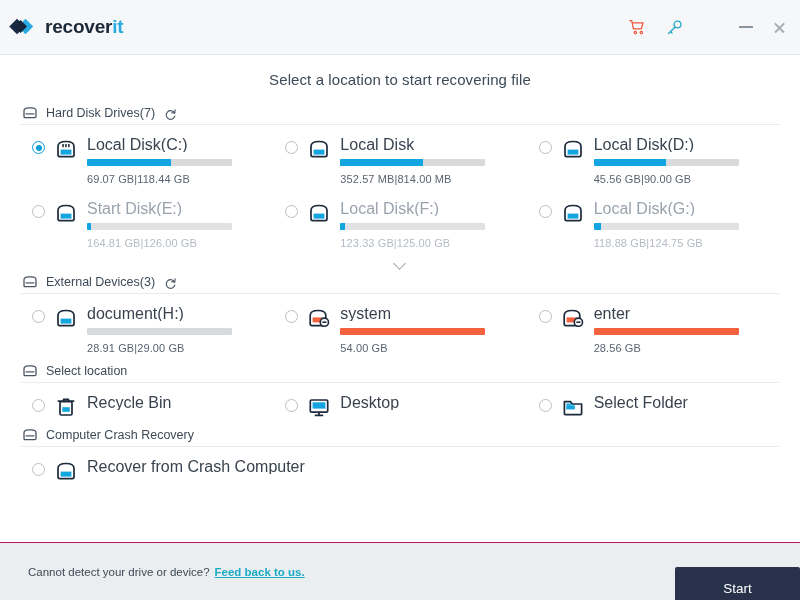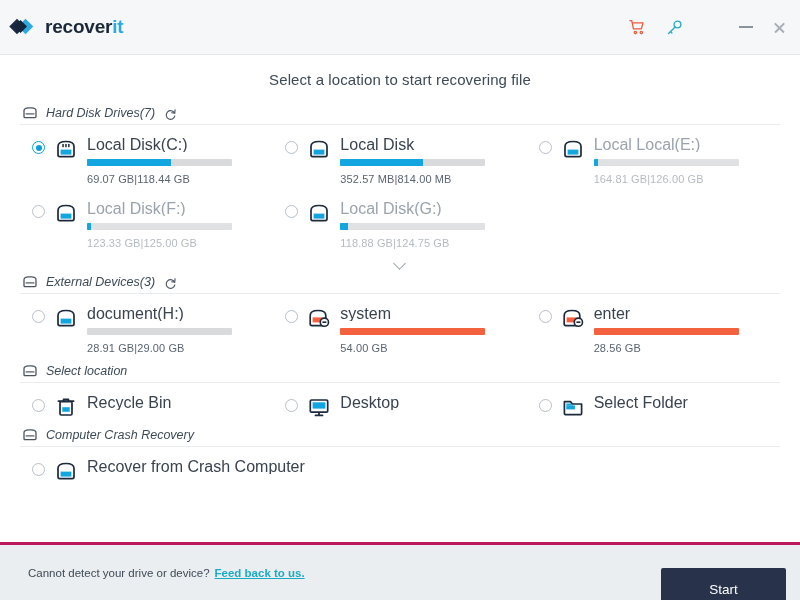--- a/index.html
+++ b/index.html
@@ -59,21 +59,20 @@
     padding: 16px 0 14px 0;
     letter-spacing: .1px;
   }
 
   
   .section-head {
     display: flex; align-items: center; gap: 8px;
     padding: 4px 0 4px 2px;
     border-bottom: 1px solid #e9ecef;
     margin-bottom: 2px;
-    font-style: italic;
   }
   .section-head .label {
     font-size: 12.5px; color: #3d4a57;
   }
   .sec-icon { width: 16px; height: 14px; flex: 0 0 16px; }
   .refresh-ic { width: 13px; height: 13px; margin-left: 1px; cursor: pointer; }
 
   
   .grid {
     display: grid;
@@ -132,23 +131,23 @@
     content:""; position:absolute; left:1px; top:0;
     width: 8px; height: 8px;
     border-left: 1.6px solid #9aa3ad; border-bottom: 1.6px solid #9aa3ad;
     transform: rotate(-45deg);
   }
 
   
   .footer {
     flex: 0 0 58px; height: 58px;
     background: #ebeef0;
-    border-top: 3px solid #be185d;
+    border-top: 1px solid #be185d;
     display: flex; align-items: center;
-    padding: 0 14px 0 28px;
+    padding: 0 0 0 28px;
     position: relative;
   }
   .foot-text { font-size: 11.5px; color: #3d4a57; }
   .foot-link {
     color: #1cabc4; text-decoration: underline; cursor: pointer;
     font-size: 11.5px;
     font-weight: bold;
   }
   .start-btn {
     margin-left: auto;
@@ -244,28 +243,42 @@
         <rect x="6.6" y="11.6" width="10.8" height="5" fill="#12a5e0"></rect>
       </svg></span>
               <span class="dv-body">
                 <div class="dv-name">Local Disk</div>
                 <div class="dv-bar">
          <span style="width:57%;background:#12a5e0"></span>
        </div>
                 <div class="dv-size">352.57 MB|814.00 MB</div>
               </span>
             </div>
+            <div class="drive">
+              <span class="radio"></span>
+              <span class="dv-icon"><svg width="24" height="22" viewBox="0 0 24 22" fill="none">
+        <path d="M4 8.5 C4 6 6 3.5 12 3.5 C18 3.5 20 6 20 8.5 L20 17 C20 18 19.2 18.6 18.3 18.6 L5.7 18.6 C4.8 18.6 4 18 4 17 Z" stroke="#1c2a3c" stroke-width="1.7" stroke-linejoin="round"></path>
+        <rect x="6.6" y="11.6" width="10.8" height="5" fill="#12a5e0"></rect>
+      </svg></span>
+              <span class="dv-body">
+                <div class="dv-name">Local Disk(D:)</div>
+                <div class="dv-bar">
+         <span style="width:50%;background:#12a5e0"></span>
+       </div>
+                <div class="dv-size">45.56 GB|90.00 GB</div>
+              </span>
+            </div>
             <div class="drive dim">
               <span class="radio"></span>
               <span class="dv-icon"><svg width="24" height="22" viewBox="0 0 24 22" fill="none">
         <path d="M4 8.5 C4 6 6 3.5 12 3.5 C18 3.5 20 6 20 8.5 L20 17 C20 18 19.2 18.6 18.3 18.6 L5.7 18.6 C4.8 18.6 4 18 4 17 Z" stroke="#1c2a3c" stroke-width="1.7" stroke-linejoin="round"></path>
         <rect x="6.6" y="11.6" width="10.8" height="5" fill="#12a5e0"></rect>
       </svg></span>
               <span class="dv-body">
-                <div class="dv-name">Local Local(E:)</div>
+                <div class="dv-name">Start Disk(E:)</div>
                 <div class="dv-bar">
          <span style="width:3%;background:#12a5e0"></span>
        </div>
                 <div class="dv-size">164.81 GB|126.00 GB</div>
               </span>
             </div>
             <div class="drive dim">
               <span class="radio"></span>
               <span class="dv-icon"><svg width="24" height="22" viewBox="0 0 24 22" fill="none">
         <path d="M4 8.5 C4 6 6 3.5 12 3.5 C18 3.5 20 6 20 8.5 L20 17 C20 18 19.2 18.6 18.3 18.6 L5.7 18.6 C4.8 18.6 4 18 4 17 Z" stroke="#1c2a3c" stroke-width="1.7" stroke-linejoin="round"></path>

